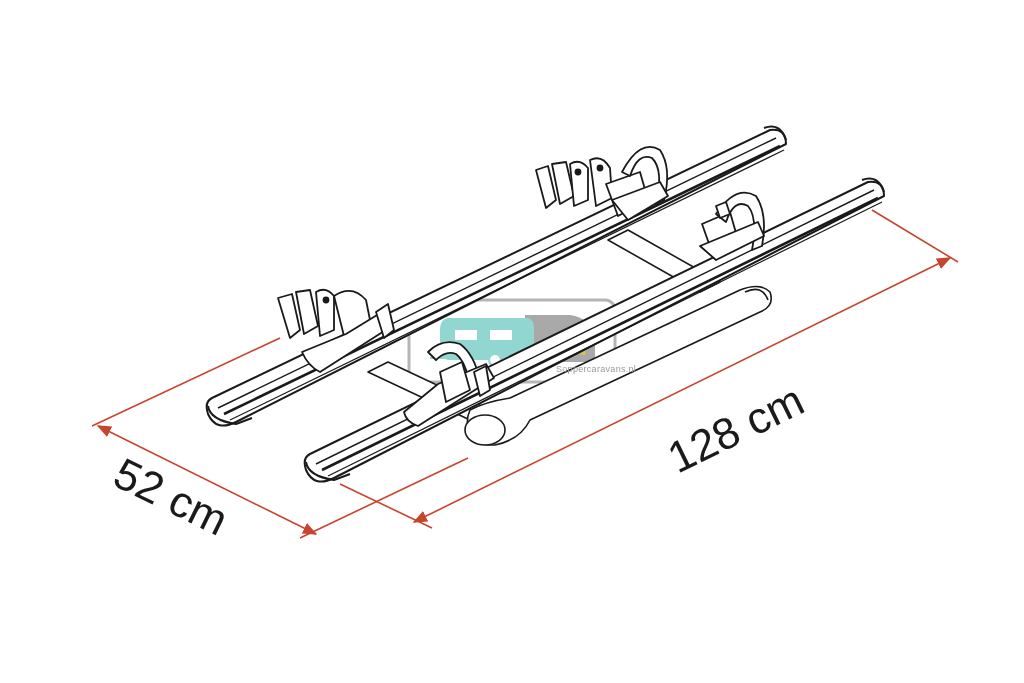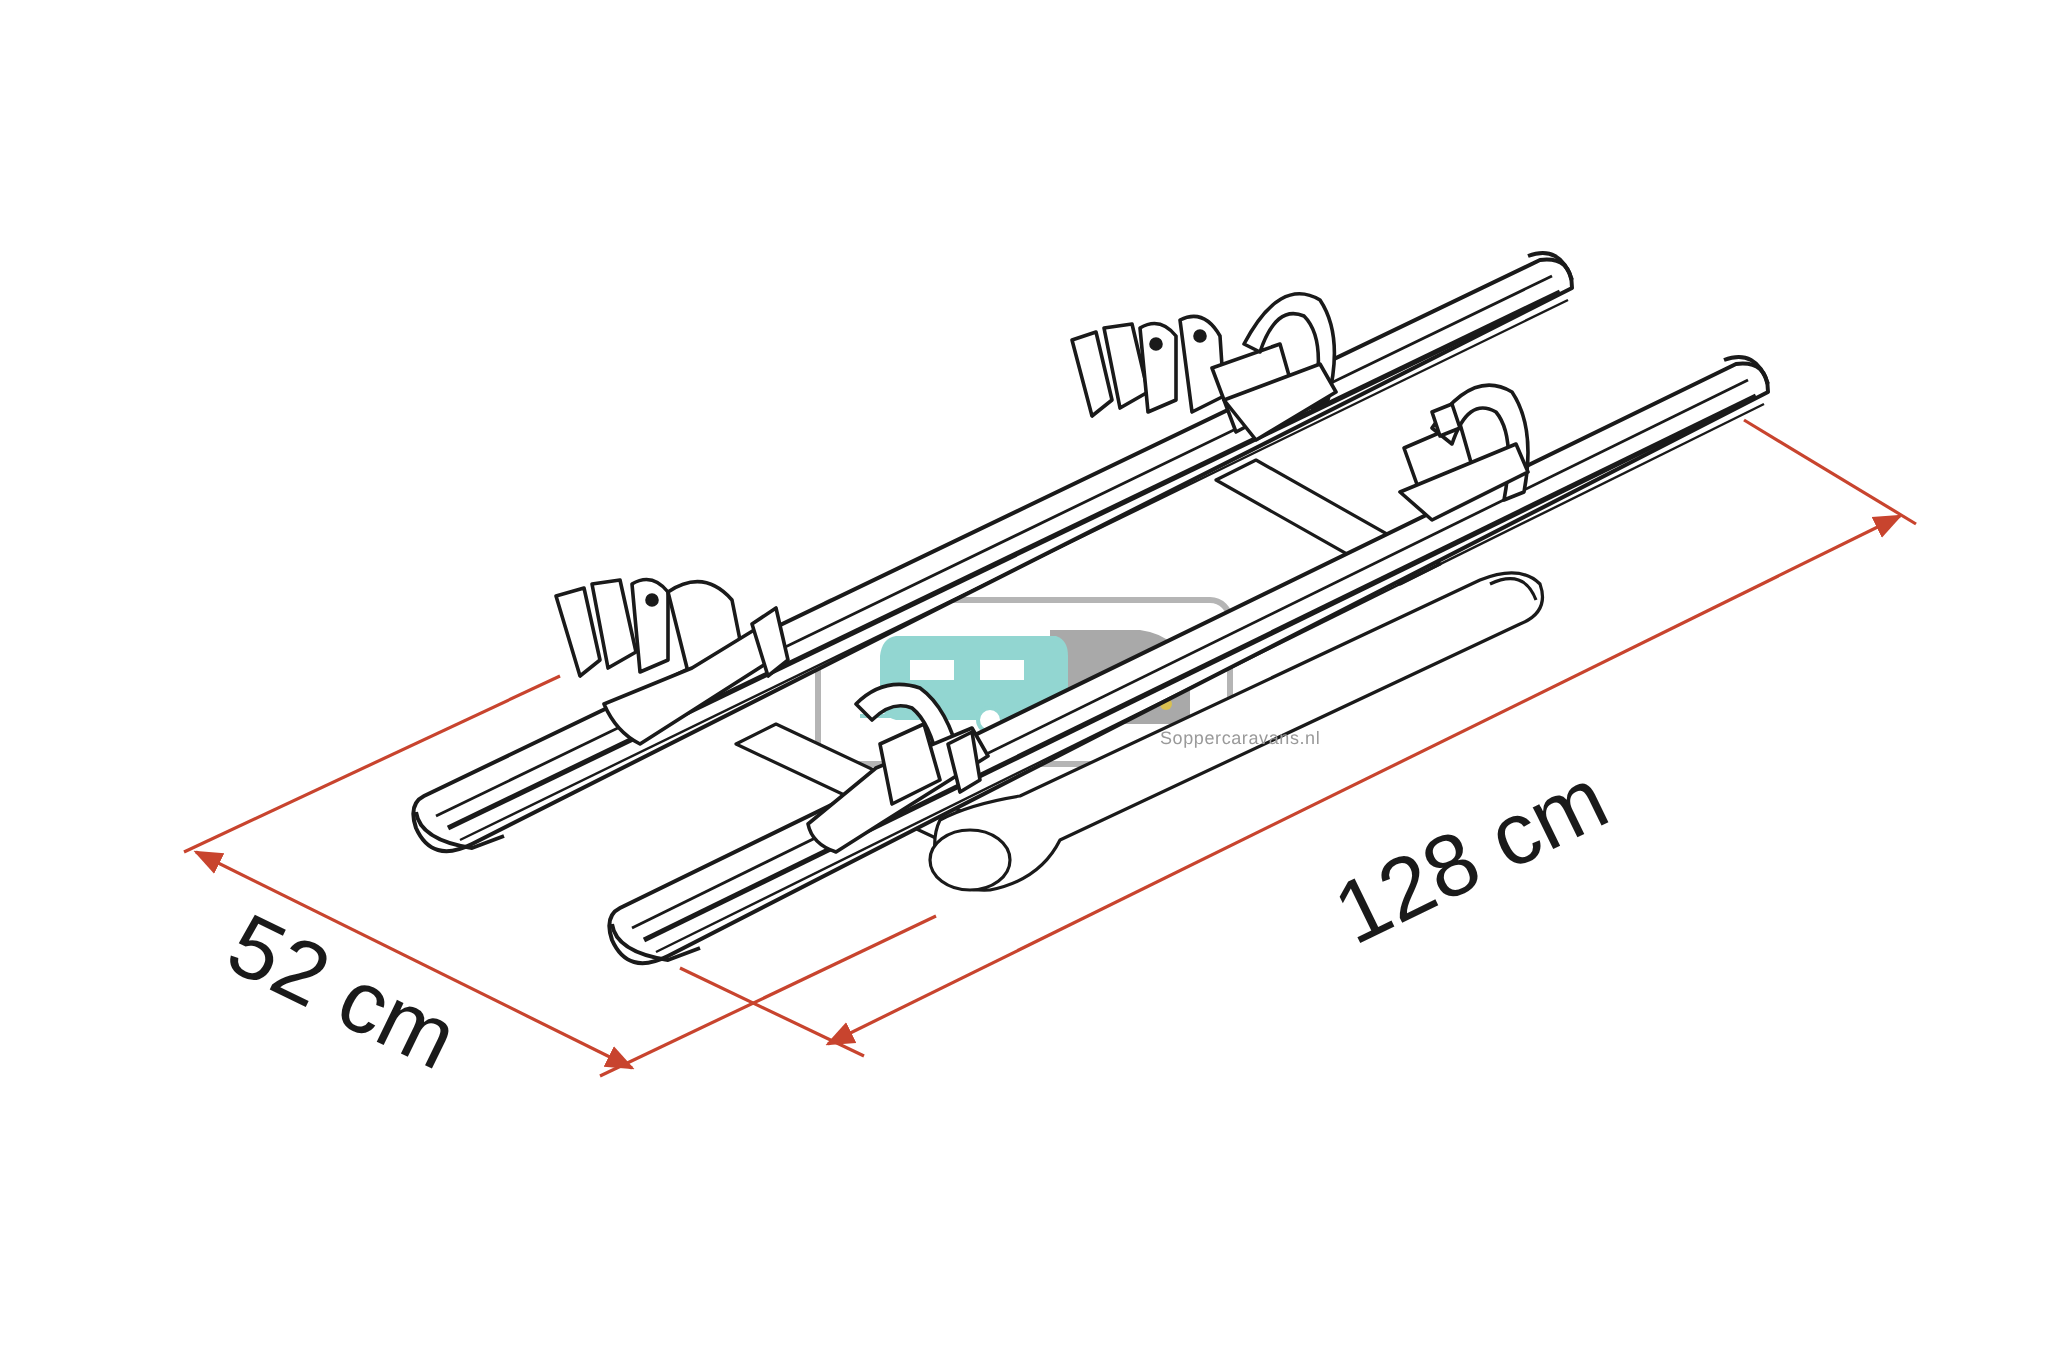--- a/index.html
+++ b/index.html
@@ -106,13 +106,13 @@
     <line x1="340" y1="484" x2="432" y2="528"></line>
     <line x1="872" y1="210" x2="958" y2="262"></line>
     <line x1="414" y1="522" x2="950" y2="258" marker-start="url(#arrow)" marker-end="url(#arrow)"></line>
   </g>
 </svg>
 
 <div class="dim-label" style="left:128px; top:448px; transform: rotate(26deg);">52 cm</div>
 
 <div class="dim-label" style="left:660px; top:438px; transform: rotate(-26deg);">128 cm</div>
 
-<div class="wm-text" style="left:540px; top:364px;padding-left:40px;">Soppercaravans.nl</div>
+<div class="wm-text" style="left:516px; top:364px;padding-left:40px;">Soppercaravans.nl</div>
 
 </body></html>

